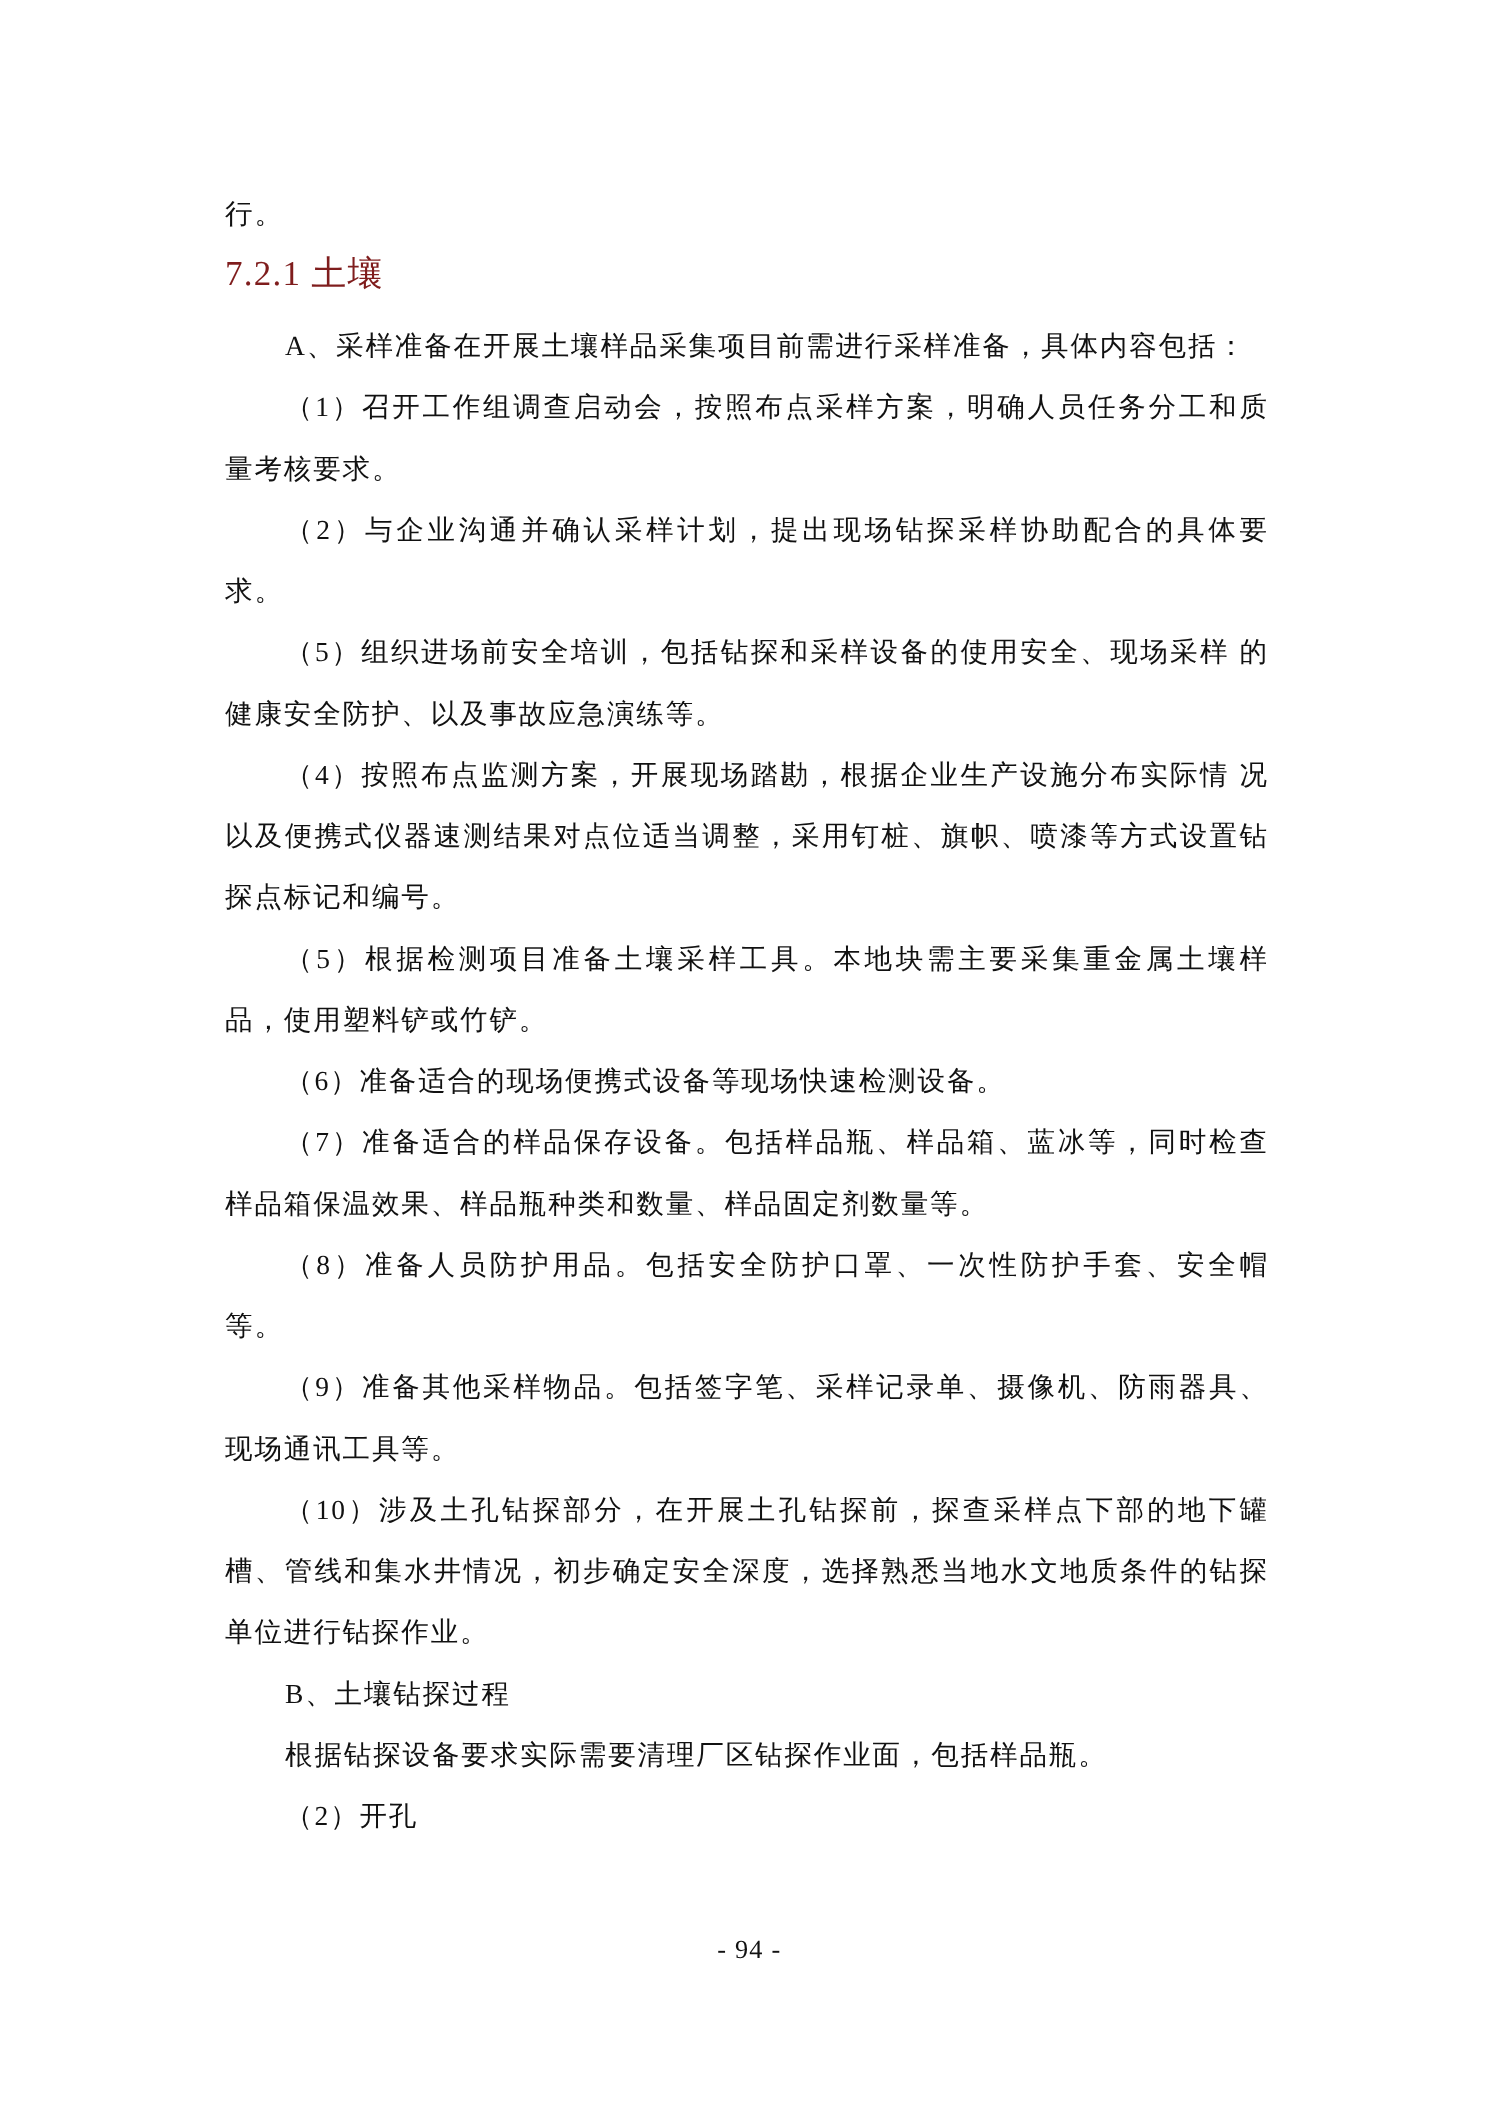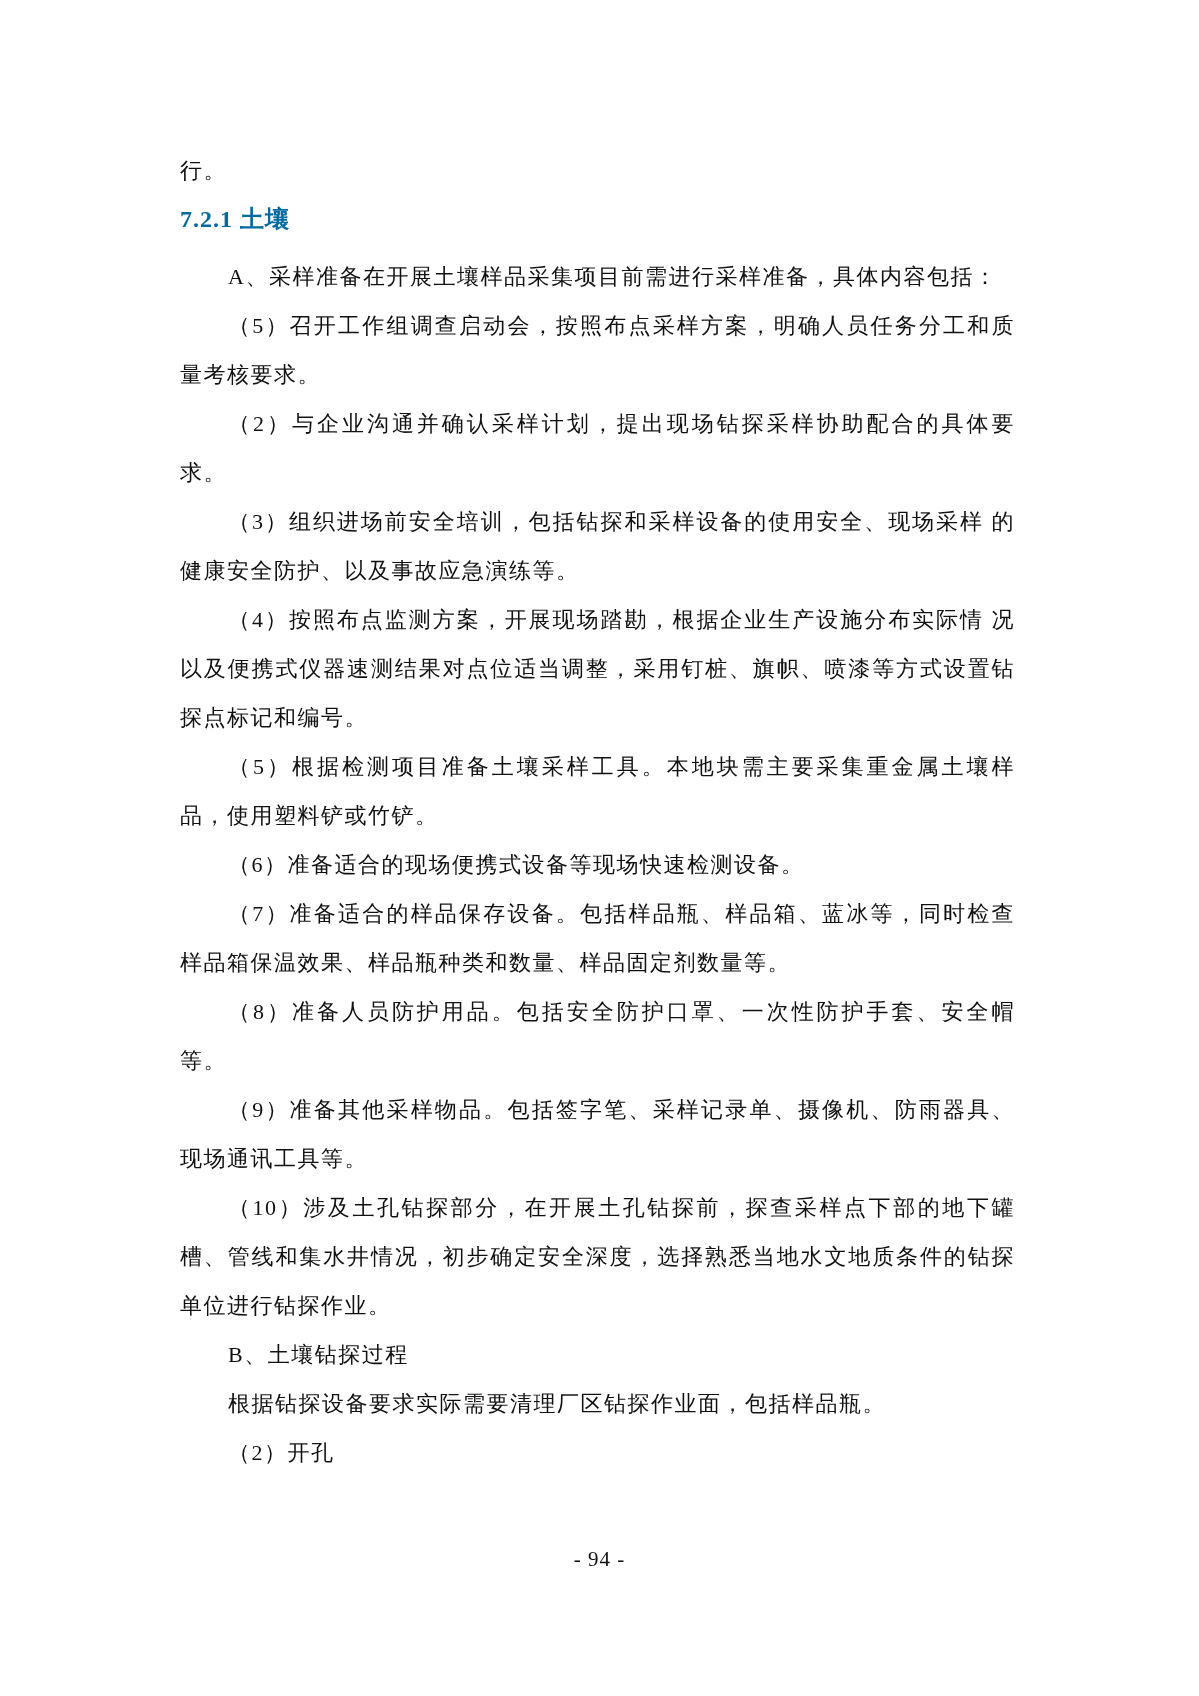--- a/index.html
+++ b/index.html
@@ -27,25 +27,25 @@
     text-justify: inter-character;
   }
   p.indent {
     text-indent: 48px;
   }
   p.continuation {
     text-indent: 0;
   }
   h2.heading {
     margin: 0 0 8px 0;
-    font-size: 24px;
-    font-weight: bold;
+    font-size: 28px;
+    font-weight: normal;
     line-height: 49px;
     letter-spacing: 1px;
-    color: #0369a1;
+    color: #7f1d1d;
   }
   .footer {
     position: absolute;
     left: 0;
     right: 0;
     top: 1544px;
     text-align: center;
     font-size: 21px;
     line-height: 30px;
     letter-spacing: 1px;
@@ -55,23 +55,23 @@
 </head>
 <body>
 
 <div class="page">
   <div class="body-text">
     <p class="para continuation">行。</p>
 
     <h2 class="heading">7.2.1 土壤</h2>
 
     <p class="para indent">A、采样准备在开展土壤样品采集项目前需进行采样准备，具体内容包括：</p>
-    <p class="para indent">（5）召开工作组调查启动会，按照布点采样方案，明确人员任务分工和质量考核要求。</p>
+    <p class="para indent">（1）召开工作组调查启动会，按照布点采样方案，明确人员任务分工和质量考核要求。</p>
     <p class="para indent">（2）与企业沟通并确认采样计划，提出现场钻探采样协助配合的具体要求。</p>
-    <p class="para indent">（3）组织进场前安全培训，包括钻探和采样设备的使用安全、现场采样 的健康安全防护、以及事故应急演练等。</p>
+    <p class="para indent">（5）组织进场前安全培训，包括钻探和采样设备的使用安全、现场采样 的健康安全防护、以及事故应急演练等。</p>
     <p class="para indent">（4）按照布点监测方案，开展现场踏勘，根据企业生产设施分布实际情 况以及便携式仪器速测结果对点位适当调整，采用钉桩、旗帜、喷漆等方式设置钻探点标记和编号。</p>
     <p class="para indent">（5）根据检测项目准备土壤采样工具。本地块需主要采集重金属土壤样品，使用塑料铲或竹铲。</p>
     <p class="para indent">（6）准备适合的现场便携式设备等现场快速检测设备。</p>
     <p class="para indent">（7）准备适合的样品保存设备。包括样品瓶、样品箱、蓝冰等，同时检查样品箱保温效果、样品瓶种类和数量、样品固定剂数量等。</p>
     <p class="para indent">（8）准备人员防护用品。包括安全防护口罩、一次性防护手套、安全帽等。</p>
     <p class="para indent">（9）准备其他采样物品。包括签字笔、采样记录单、摄像机、防雨器具、现场通讯工具等。</p>
     <p class="para indent">（10）涉及土孔钻探部分，在开展土孔钻探前，探查采样点下部的地下罐槽、管线和集水井情况，初步确定安全深度，选择熟悉当地水文地质条件的钻探单位进行钻探作业。</p>
     <p class="para indent">B、土壤钻探过程</p>
     <p class="para indent">根据钻探设备要求实际需要清理厂区钻探作业面，包括样品瓶。</p>
     <p class="para indent">（2）开孔</p>

